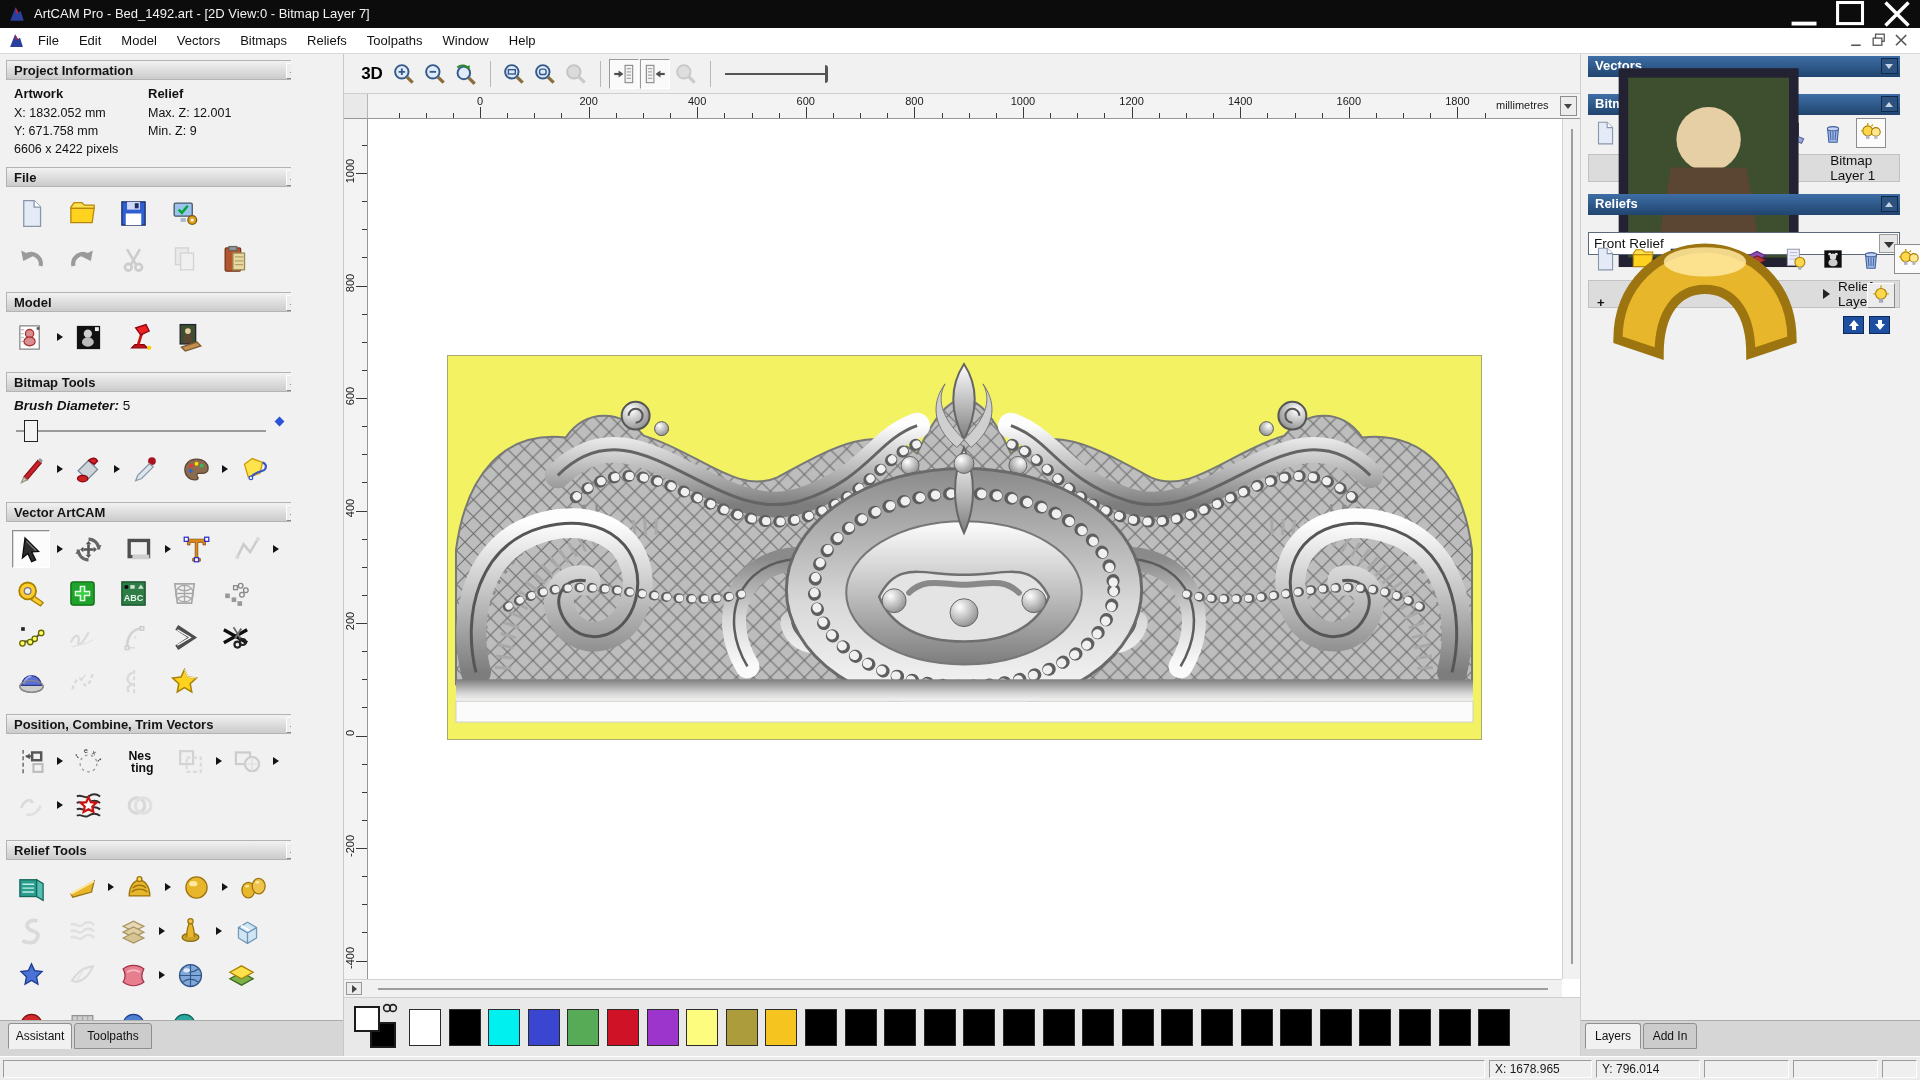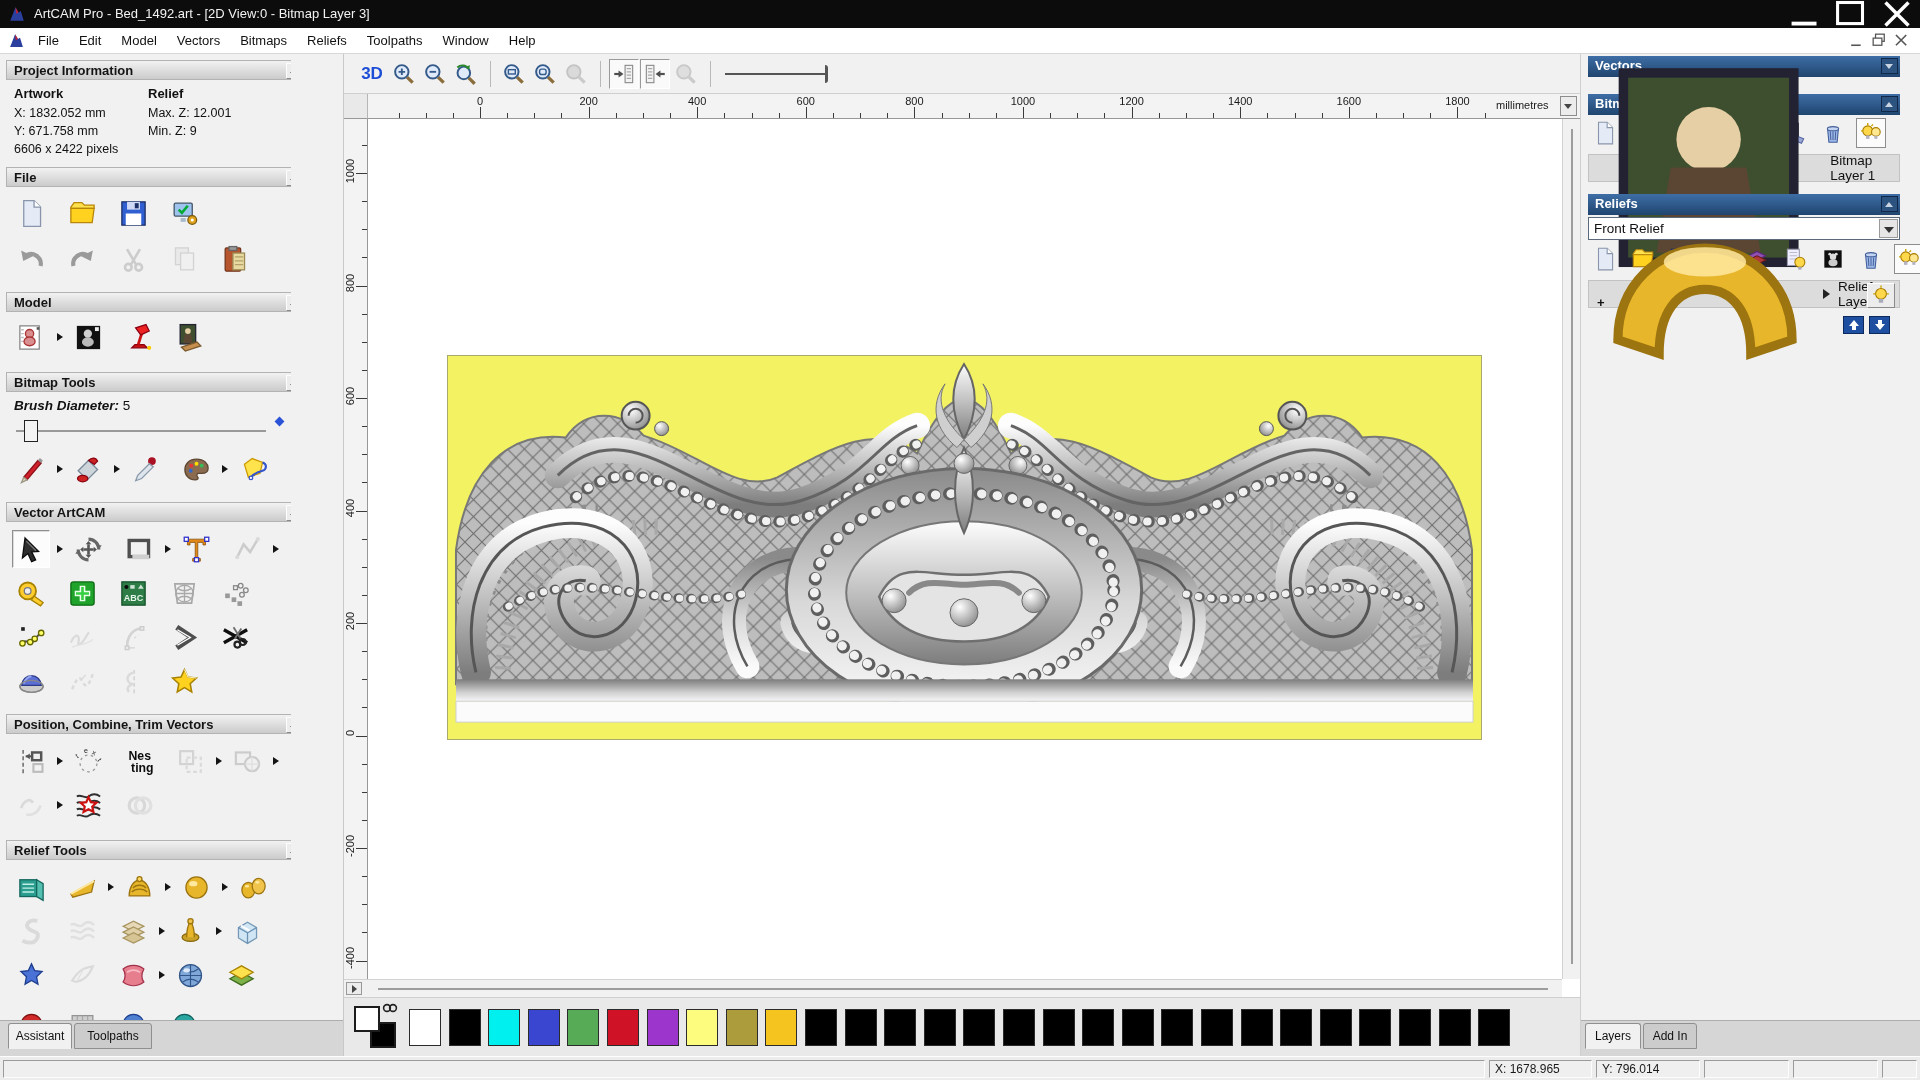--- a/index.html
+++ b/index.html
@@ -54,21 +54,21 @@
   .tab.active{background:#f1f1f1;border-bottom-color:#f1f1f1;}
   
   #center{position:absolute;left:344px;top:54px;width:1236px;height:1002px;background:#ffffff;}
   #view-toolbar{position:absolute;left:0;top:0;width:1236px;height:40px;background:#f1f1f1;border-bottom:1px solid #cfcfcf;
                 display:flex;align-items:center;padding-left:12px;box-sizing:border-box;}
   .vt-tool{width:30px;height:30px;margin-right:1px;display:flex;align-items:center;justify-content:center;box-sizing:border-box;}
   .vt-tool svg{width:26px;height:26px;}
   .vt-tool.pressed{border:1px solid;border-color:#9a9a9a #fff #fff #9a9a9a;background:#fafafa;}
   .vt-tool.dis{filter:grayscale(1) opacity(.45);}
   .vt-sep{width:1px;height:26px;background:#b9b9b9;margin:0 8px;}
-  #btn-3d{font-weight:bold;font-size:17px;color:#1d4ed8;width:32px;text-align:center;}
+  #btn-3d{font-weight:bold;font-size:17px;color:#000000;width:32px;text-align:center;}
   #vt-slider{position:relative;width:110px;height:26px;margin-left:6px;}
   #vt-slider .line{position:absolute;left:0;top:12px;width:100px;height:2px;background:#555;}
   #vt-slider .handle{position:absolute;left:100px;top:4px;width:3px;height:18px;background:#555;border-radius:0 3px 3px 0;}
   #ruler-corner{position:absolute;left:0;top:40px;width:24px;height:25px;background:#e9e9e9;border-right:1px solid #b5b5b5;border-bottom:1px solid #979797;box-sizing:border-box;z-index:3;}
   #hruler{position:absolute;left:0;top:40px;width:1236px;height:25px;background:#f3f3f3;border-bottom:1px solid #979797;box-sizing:border-box;overflow:hidden;}
   .htick{position:absolute;bottom:0;width:1px;height:5px;background:#3a3a3a;}
   .htick.major{height:11px;}
   .hlabel{position:absolute;top:1px;width:36px;margin-left:-18px;text-align:center;font-size:11px;color:#1a1a1a;}
   #mm-label{position:absolute;top:5px;font-size:11px;color:#1a1a1a;}
   #mm-combo{position:absolute;top:2px;width:17px;height:20px;background:#ececec;border:1px solid #8d8d8d;box-sizing:border-box;}
@@ -125,21 +125,21 @@
 </head>
 <body>
 
 <div id="titlebar">
   <span class="appicon">
       <svg viewBox="0 0 24 24" style="width:100%;height:100%;display:block">
         <path d="M3 21L10 3l4 7 3-2 4 13z" fill="#2b3f9e"></path>
         <path d="M10 3l4 7-3 1.5z" fill="#c22230"></path>
       </svg>
     </span>
-  <span class="title">ArtCAM Pro - Bed_1492.art - [2D View:0 - Bitmap Layer 3]</span>
+  <span class="title">ArtCAM Pro - Bed_1492.art - [2D View:0 - Bitmap Layer 7]</span>
   <div class="tb-btn" style="left:1782px">
       <span>
         <svg viewBox="0 0 24 24" style="width:100%;height:100%;display:block">
           <path d="M5 17h13" stroke="#fff" stroke-width="2"></path>
         </svg>
       </span>
     </div>
   <div class="tb-btn" style="left:1828px">
       <span>
         <svg viewBox="0 0 24 24" style="width:100%;height:100%;display:block">
@@ -1122,21 +1122,21 @@
           <path d="M8 12h8l1.5 9h-11z" fill="#5a4632"></path>
         </svg>
       </span>
     <span>Bitmap Layer 1</span>
   </div>
 
   <div class="blue-h" style="top:140px">
     <span>Reliefs</span>
     <span class="hbtn up"></span>
   </div>
-  <div id="rel-combo" style="top:163px">
+  <div id="rel-combo" style="top:178px">
     <span>Front Relief</span>
     <span class="cbtn"></span>
   </div>
   <div class="rp-toolbar" style="top:190px">
       <div class="rp-tool">
         <svg viewBox="0 0 24 24">
           <path d="M6 2h8l5 5v15H6z" fill="#e4ebf7" stroke="#8895aa"></path>
           <path d="M14 2v5h5" fill="#fff" stroke="#8895aa"></path>
         </svg>
       </div>

